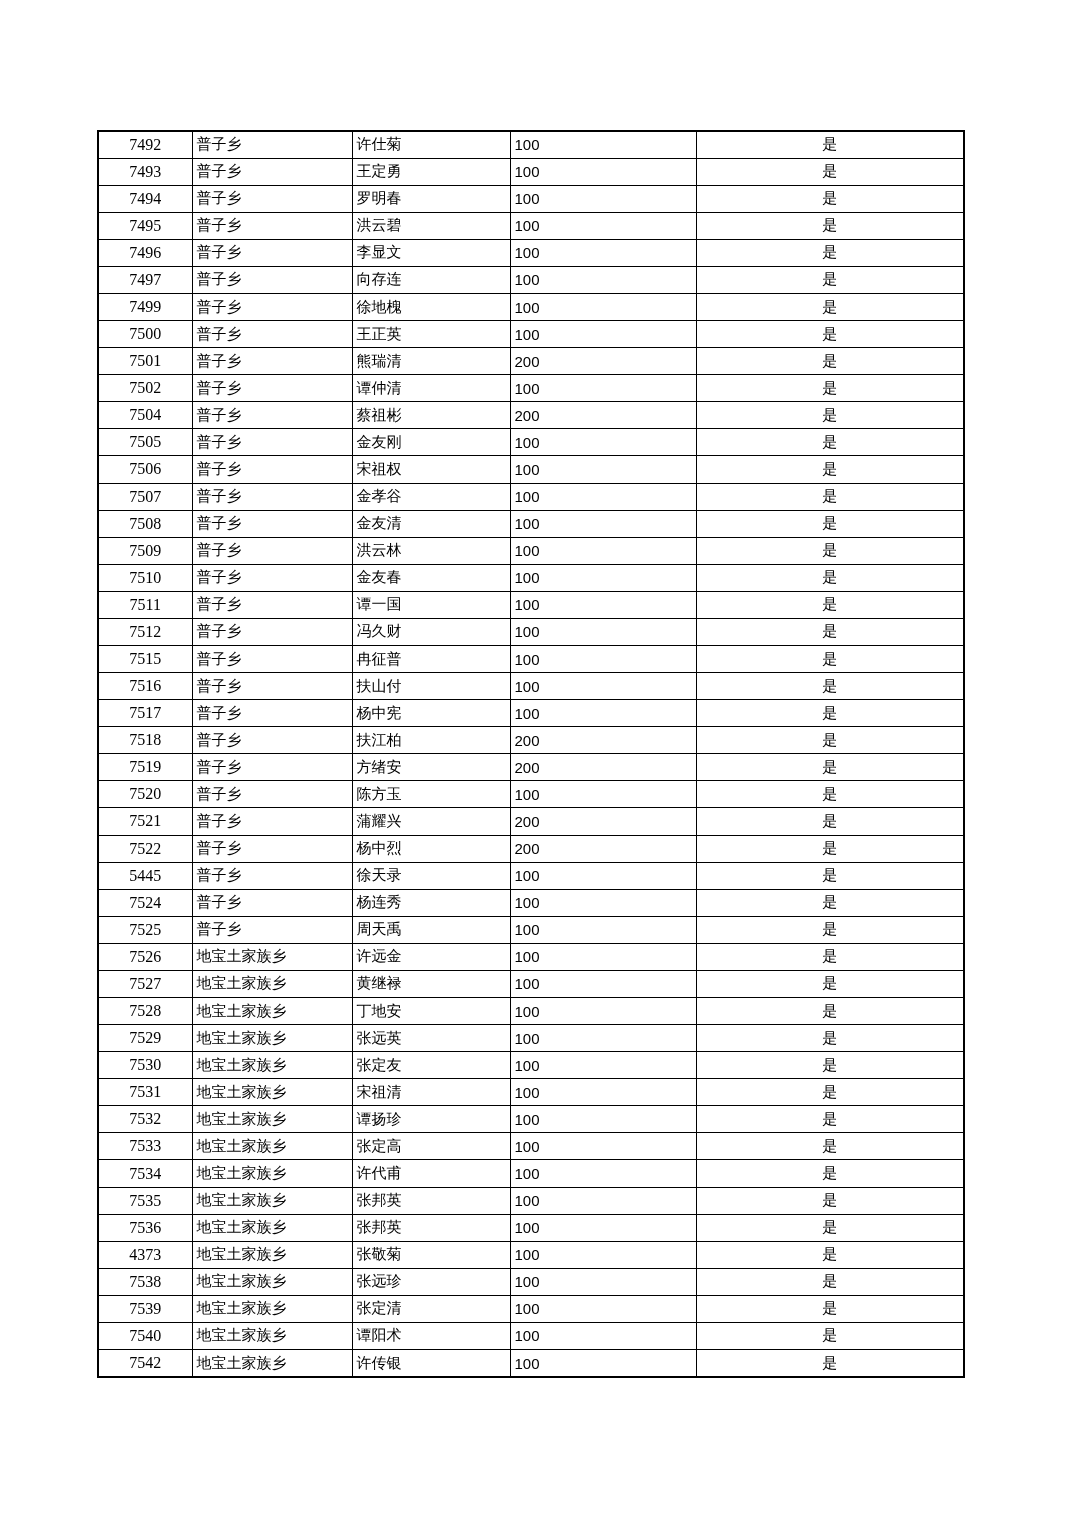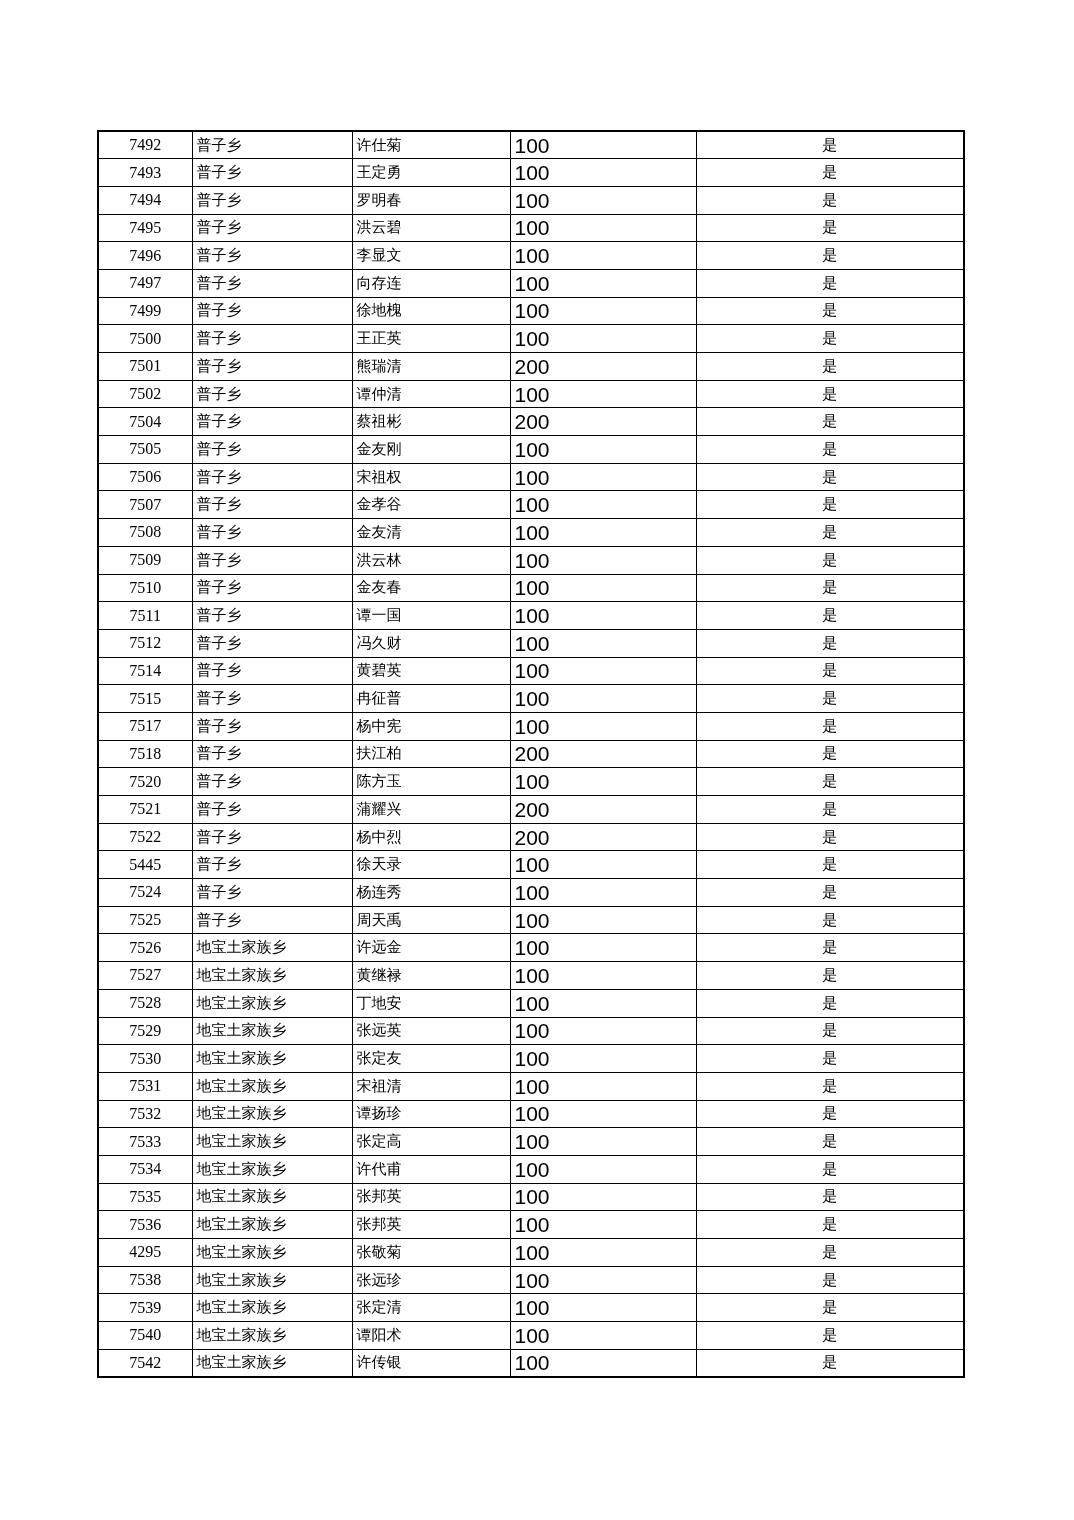--- a/index.html
+++ b/index.html
@@ -39,21 +39,21 @@
     }
     td.col-township,
     td.col-name {
       text-align: left;
       font-family: "Liberation Serif", serif;
       font-size: 15px;
     }
     td.col-amount {
       text-align: left;
       font-family: "Liberation Sans", sans-serif;
-      font-size: 21px;
+      font-size: 15px;
     }
     td.col-confirmed {
       text-align: center;
       padding: 0;
       font-family: "Liberation Serif", serif;
       font-size: 15px;
     }
   </style>
 </head>
 <body>
@@ -195,48 +195,55 @@
           <td class="col-confirmed">是</td>
         </tr>
         <tr>
           <td class="col-id">7512</td>
           <td class="col-township">普子乡</td>
           <td class="col-name">冯久财</td>
           <td class="col-amount">100</td>
           <td class="col-confirmed">是</td>
         </tr>
         <tr>
-          <td class="col-id">7514</td>
-          <td class="col-township">普子乡</td>
-          <td class="col-name">黄碧英</td>
-          <td class="col-amount">100</td>
-          <td class="col-confirmed">是</td>
-        </tr>
-        <tr>
           <td class="col-id">7515</td>
           <td class="col-township">普子乡</td>
           <td class="col-name">冉征普</td>
           <td class="col-amount">100</td>
           <td class="col-confirmed">是</td>
         </tr>
         <tr>
+          <td class="col-id">7516</td>
+          <td class="col-township">普子乡</td>
+          <td class="col-name">扶山付</td>
+          <td class="col-amount">100</td>
+          <td class="col-confirmed">是</td>
+        </tr>
+        <tr>
           <td class="col-id">7517</td>
           <td class="col-township">普子乡</td>
           <td class="col-name">杨中宪</td>
           <td class="col-amount">100</td>
           <td class="col-confirmed">是</td>
         </tr>
         <tr>
           <td class="col-id">7518</td>
           <td class="col-township">普子乡</td>
           <td class="col-name">扶江柏</td>
           <td class="col-amount">200</td>
           <td class="col-confirmed">是</td>
         </tr>
         <tr>
+          <td class="col-id">7519</td>
+          <td class="col-township">普子乡</td>
+          <td class="col-name">方绪安</td>
+          <td class="col-amount">200</td>
+          <td class="col-confirmed">是</td>
+        </tr>
+        <tr>
           <td class="col-id">7520</td>
           <td class="col-township">普子乡</td>
           <td class="col-name">陈方玉</td>
           <td class="col-amount">100</td>
           <td class="col-confirmed">是</td>
         </tr>
         <tr>
           <td class="col-id">7521</td>
           <td class="col-township">普子乡</td>
           <td class="col-name">蒲耀兴</td>
@@ -342,21 +349,21 @@
           <td class="col-confirmed">是</td>
         </tr>
         <tr>
           <td class="col-id">7536</td>
           <td class="col-township">地宝土家族乡</td>
           <td class="col-name">张邦英</td>
           <td class="col-amount">100</td>
           <td class="col-confirmed">是</td>
         </tr>
         <tr>
-          <td class="col-id">4295</td>
+          <td class="col-id">4373</td>
           <td class="col-township">地宝土家族乡</td>
           <td class="col-name">张敬菊</td>
           <td class="col-amount">100</td>
           <td class="col-confirmed">是</td>
         </tr>
         <tr>
           <td class="col-id">7538</td>
           <td class="col-township">地宝土家族乡</td>
           <td class="col-name">张远珍</td>
           <td class="col-amount">100</td>

